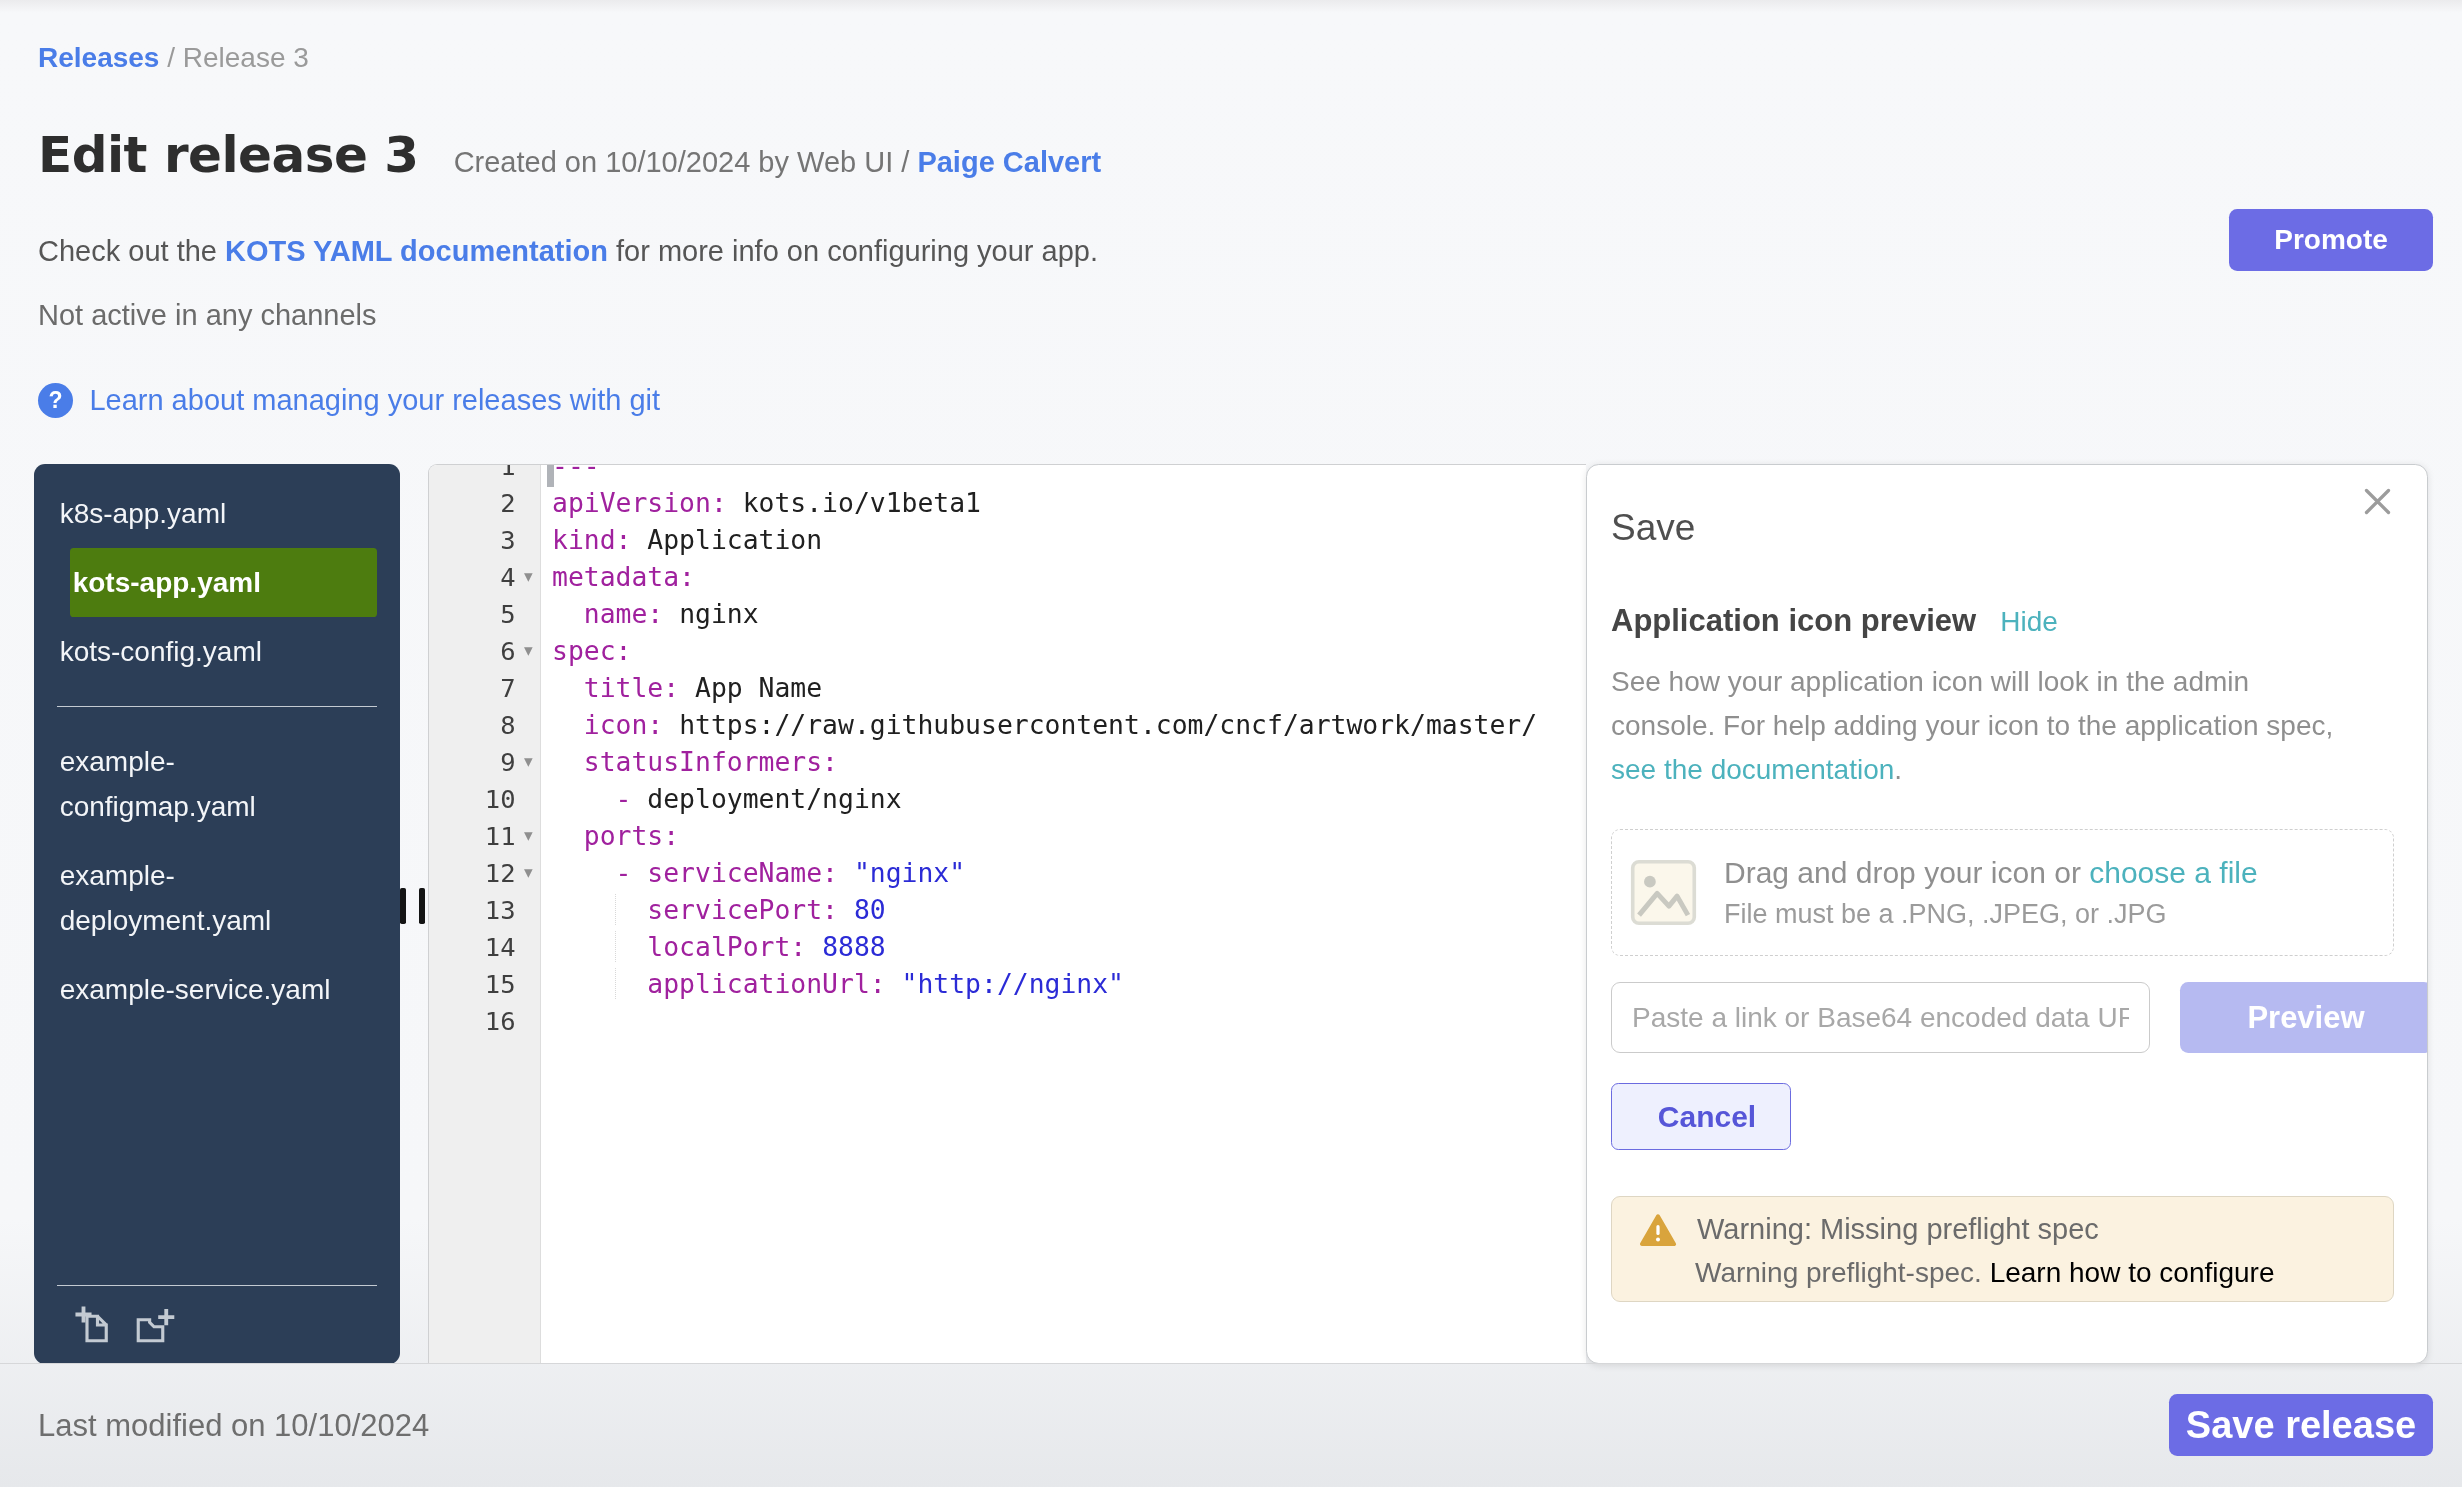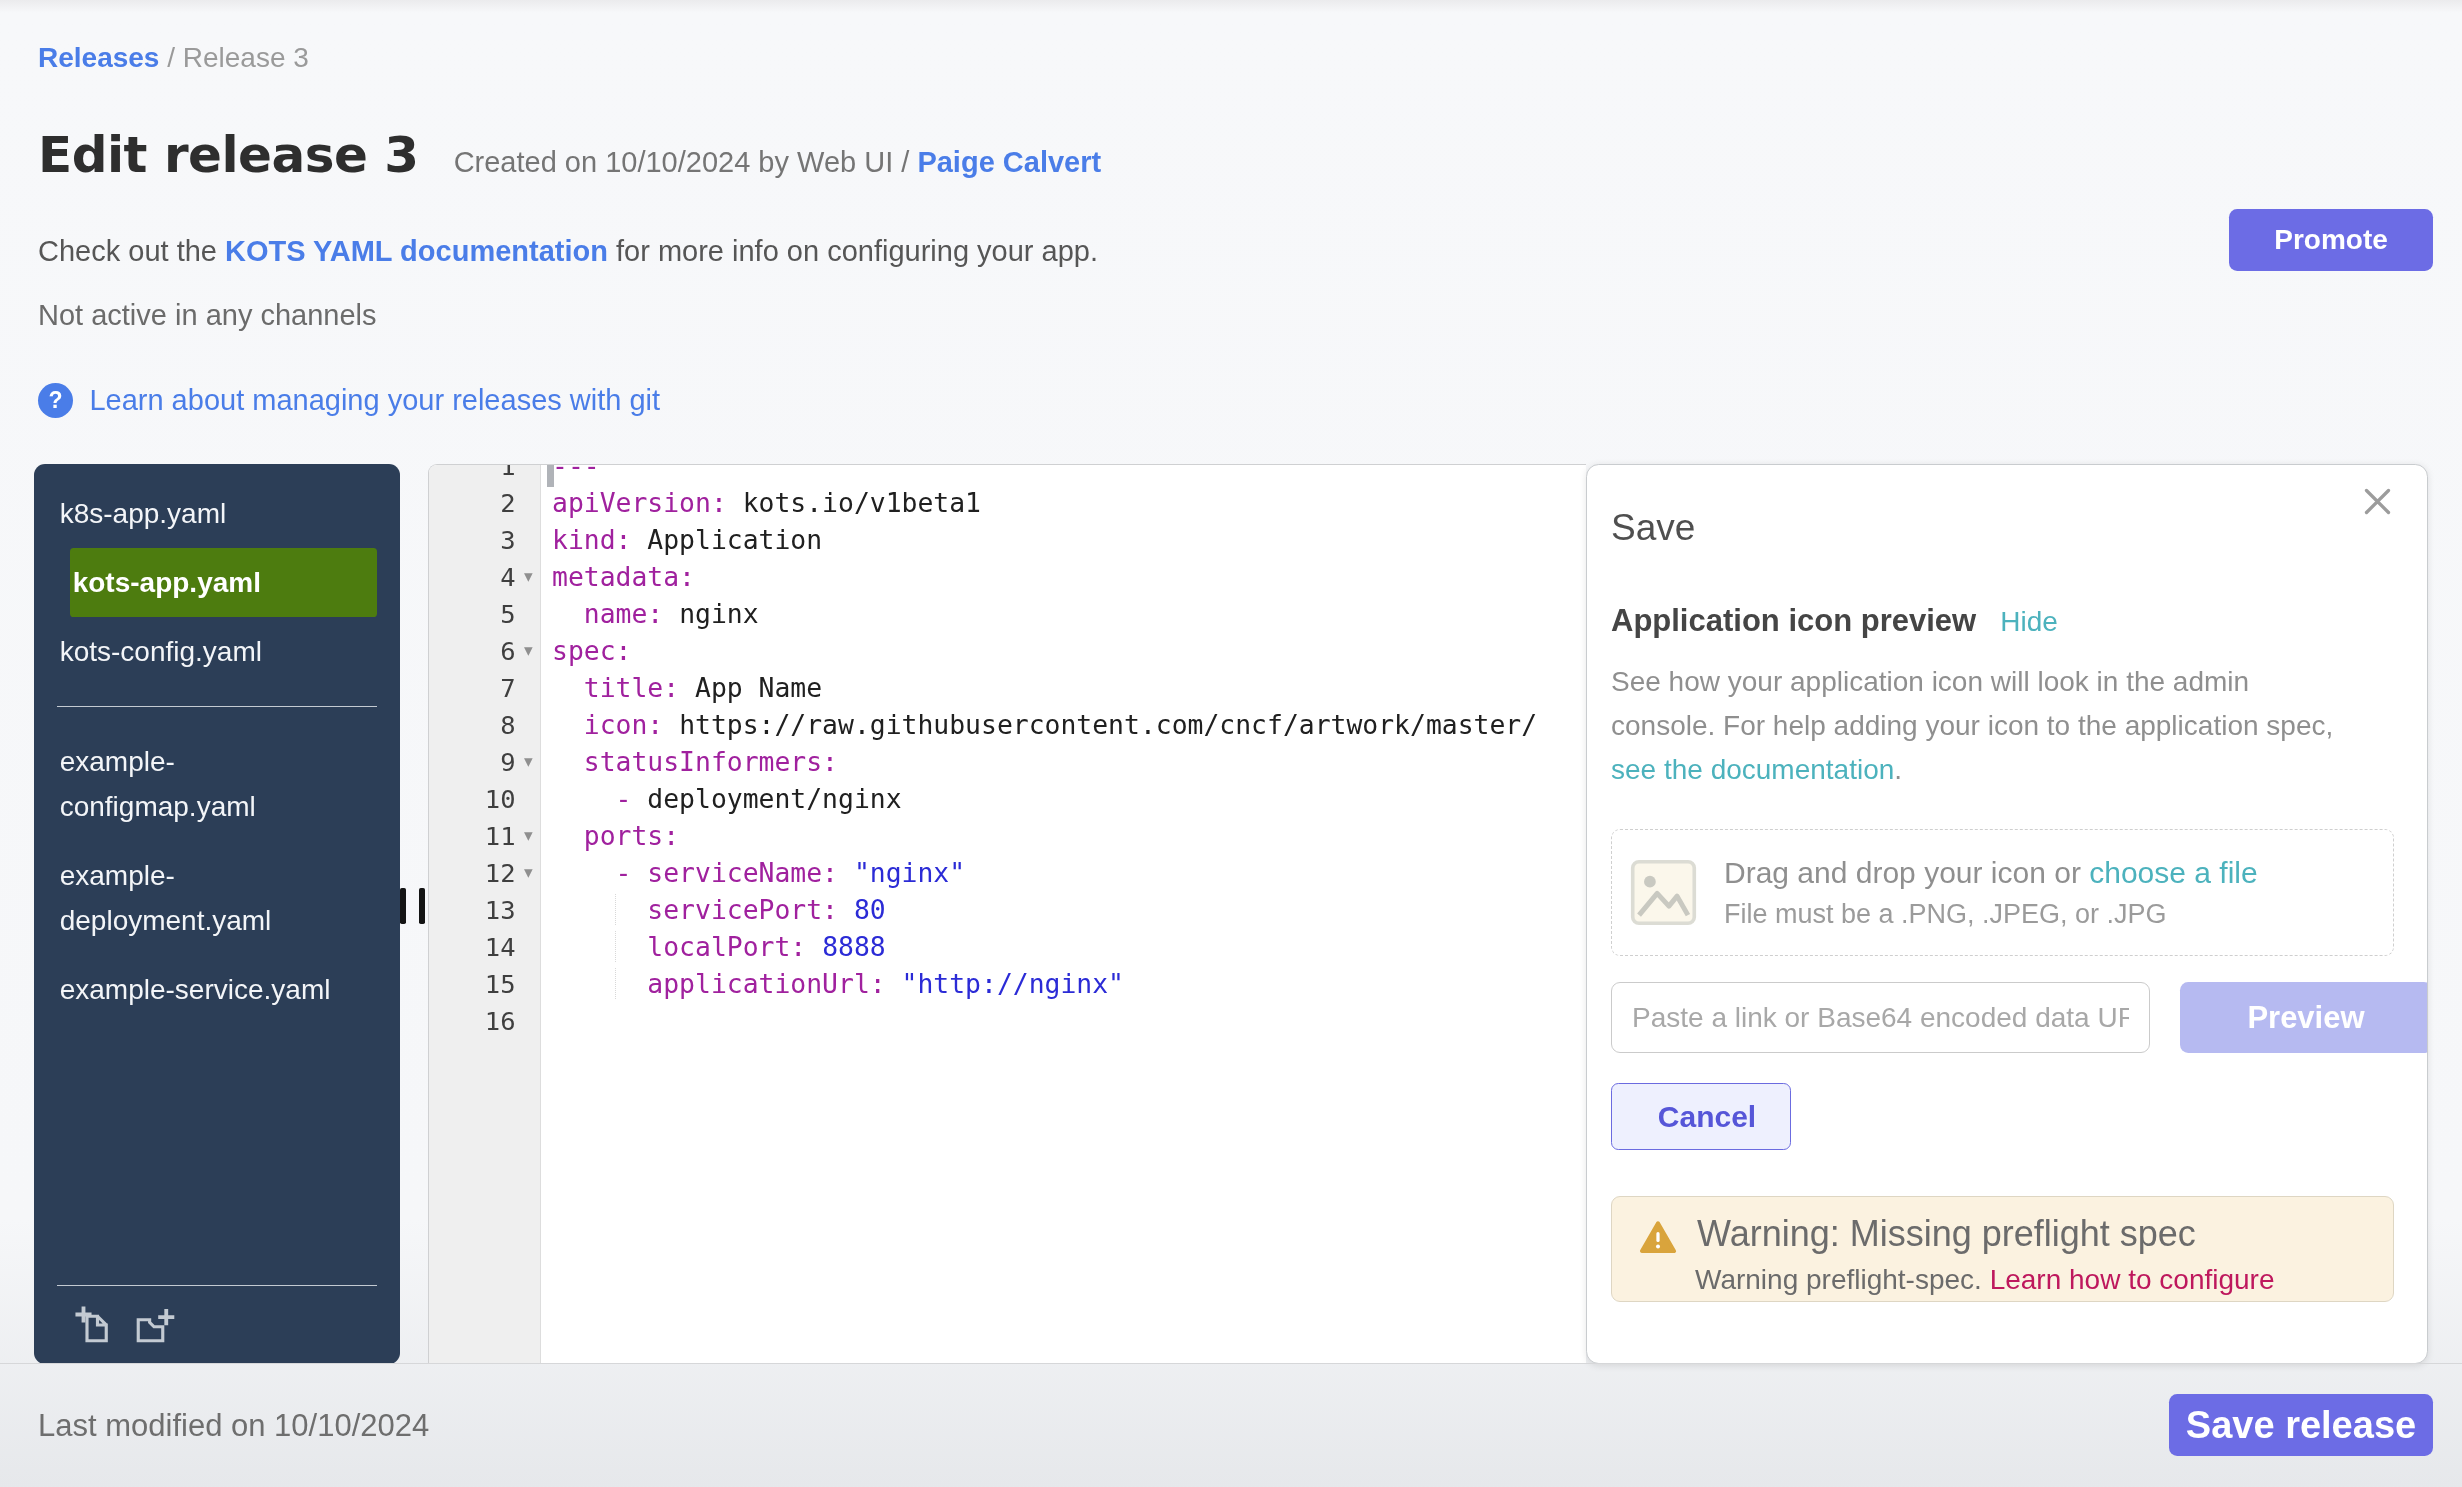--- a/index.html
+++ b/index.html
@@ -80,23 +80,23 @@
   .icon-input { position:absolute; left:24px; top:517px; width:539px; height:71px; border:1.8px solid #cbcbcb;
                 border-radius:9px; padding:0 20px; font-size:28px; color:#4a4a4a; outline:none;
                 font-family:"Liberation Sans",sans-serif; background:#fff; }
   .icon-input::placeholder { color:#a8a8a8; }
   .preview-btn { position:absolute; left:593px; top:517px; width:252px; height:71px; background:#b6baf1; font-size:31px; }
   .cancel-btn { position:absolute; left:24px; top:618px; width:180px; height:67px; background:#eef0fe;
                 border:1.8px solid #6b6be0; border-radius:7.3px; color:#5656d8; font-weight:700; font-size:30px;
                 display:flex; align-items:center; justify-content:center; cursor:pointer;padding-left:12px; }
   .warning-box { position:absolute; left:24px; top:731px; width:783px; height:106px; background:#fbf2e0;
                  border:1.8px solid #ded6c3; border-radius:9px; padding:16.4px 0 0 27px; overflow:hidden; }
-  .warn-row1 { display:flex; align-items:flex-end; gap:20px; font-size:36px; color:#6b6b6b; }
+  .warn-row1 { display:flex; align-items:flex-start; gap:20px; font-size:29px; color:#6b6b6b; }
   .warn-row2 { margin:9px 0 0 56px; font-size:28px; color:#6b6b6b; }
-  .warn-row2 a { color:#be185d; text-decoration:none; cursor:pointer; }
+  .warn-row2 a { color:#000000; text-decoration:none; cursor:pointer; }
 
   
   .footer { left:0; top:1363px; width:2462px; height:125px; border-top:1.8px solid #d6d7d9; }
   .last-modified { position:absolute; left:38px; top:44px; font-size:31px; color:#6e6e6e; }
   .save-btn { position:absolute; left:2169px; top:30px; width:264px; height:62px; font-size:38px; }
 </style>
 </head>
 <body>
 
 <div class="abs breadcrumb">

